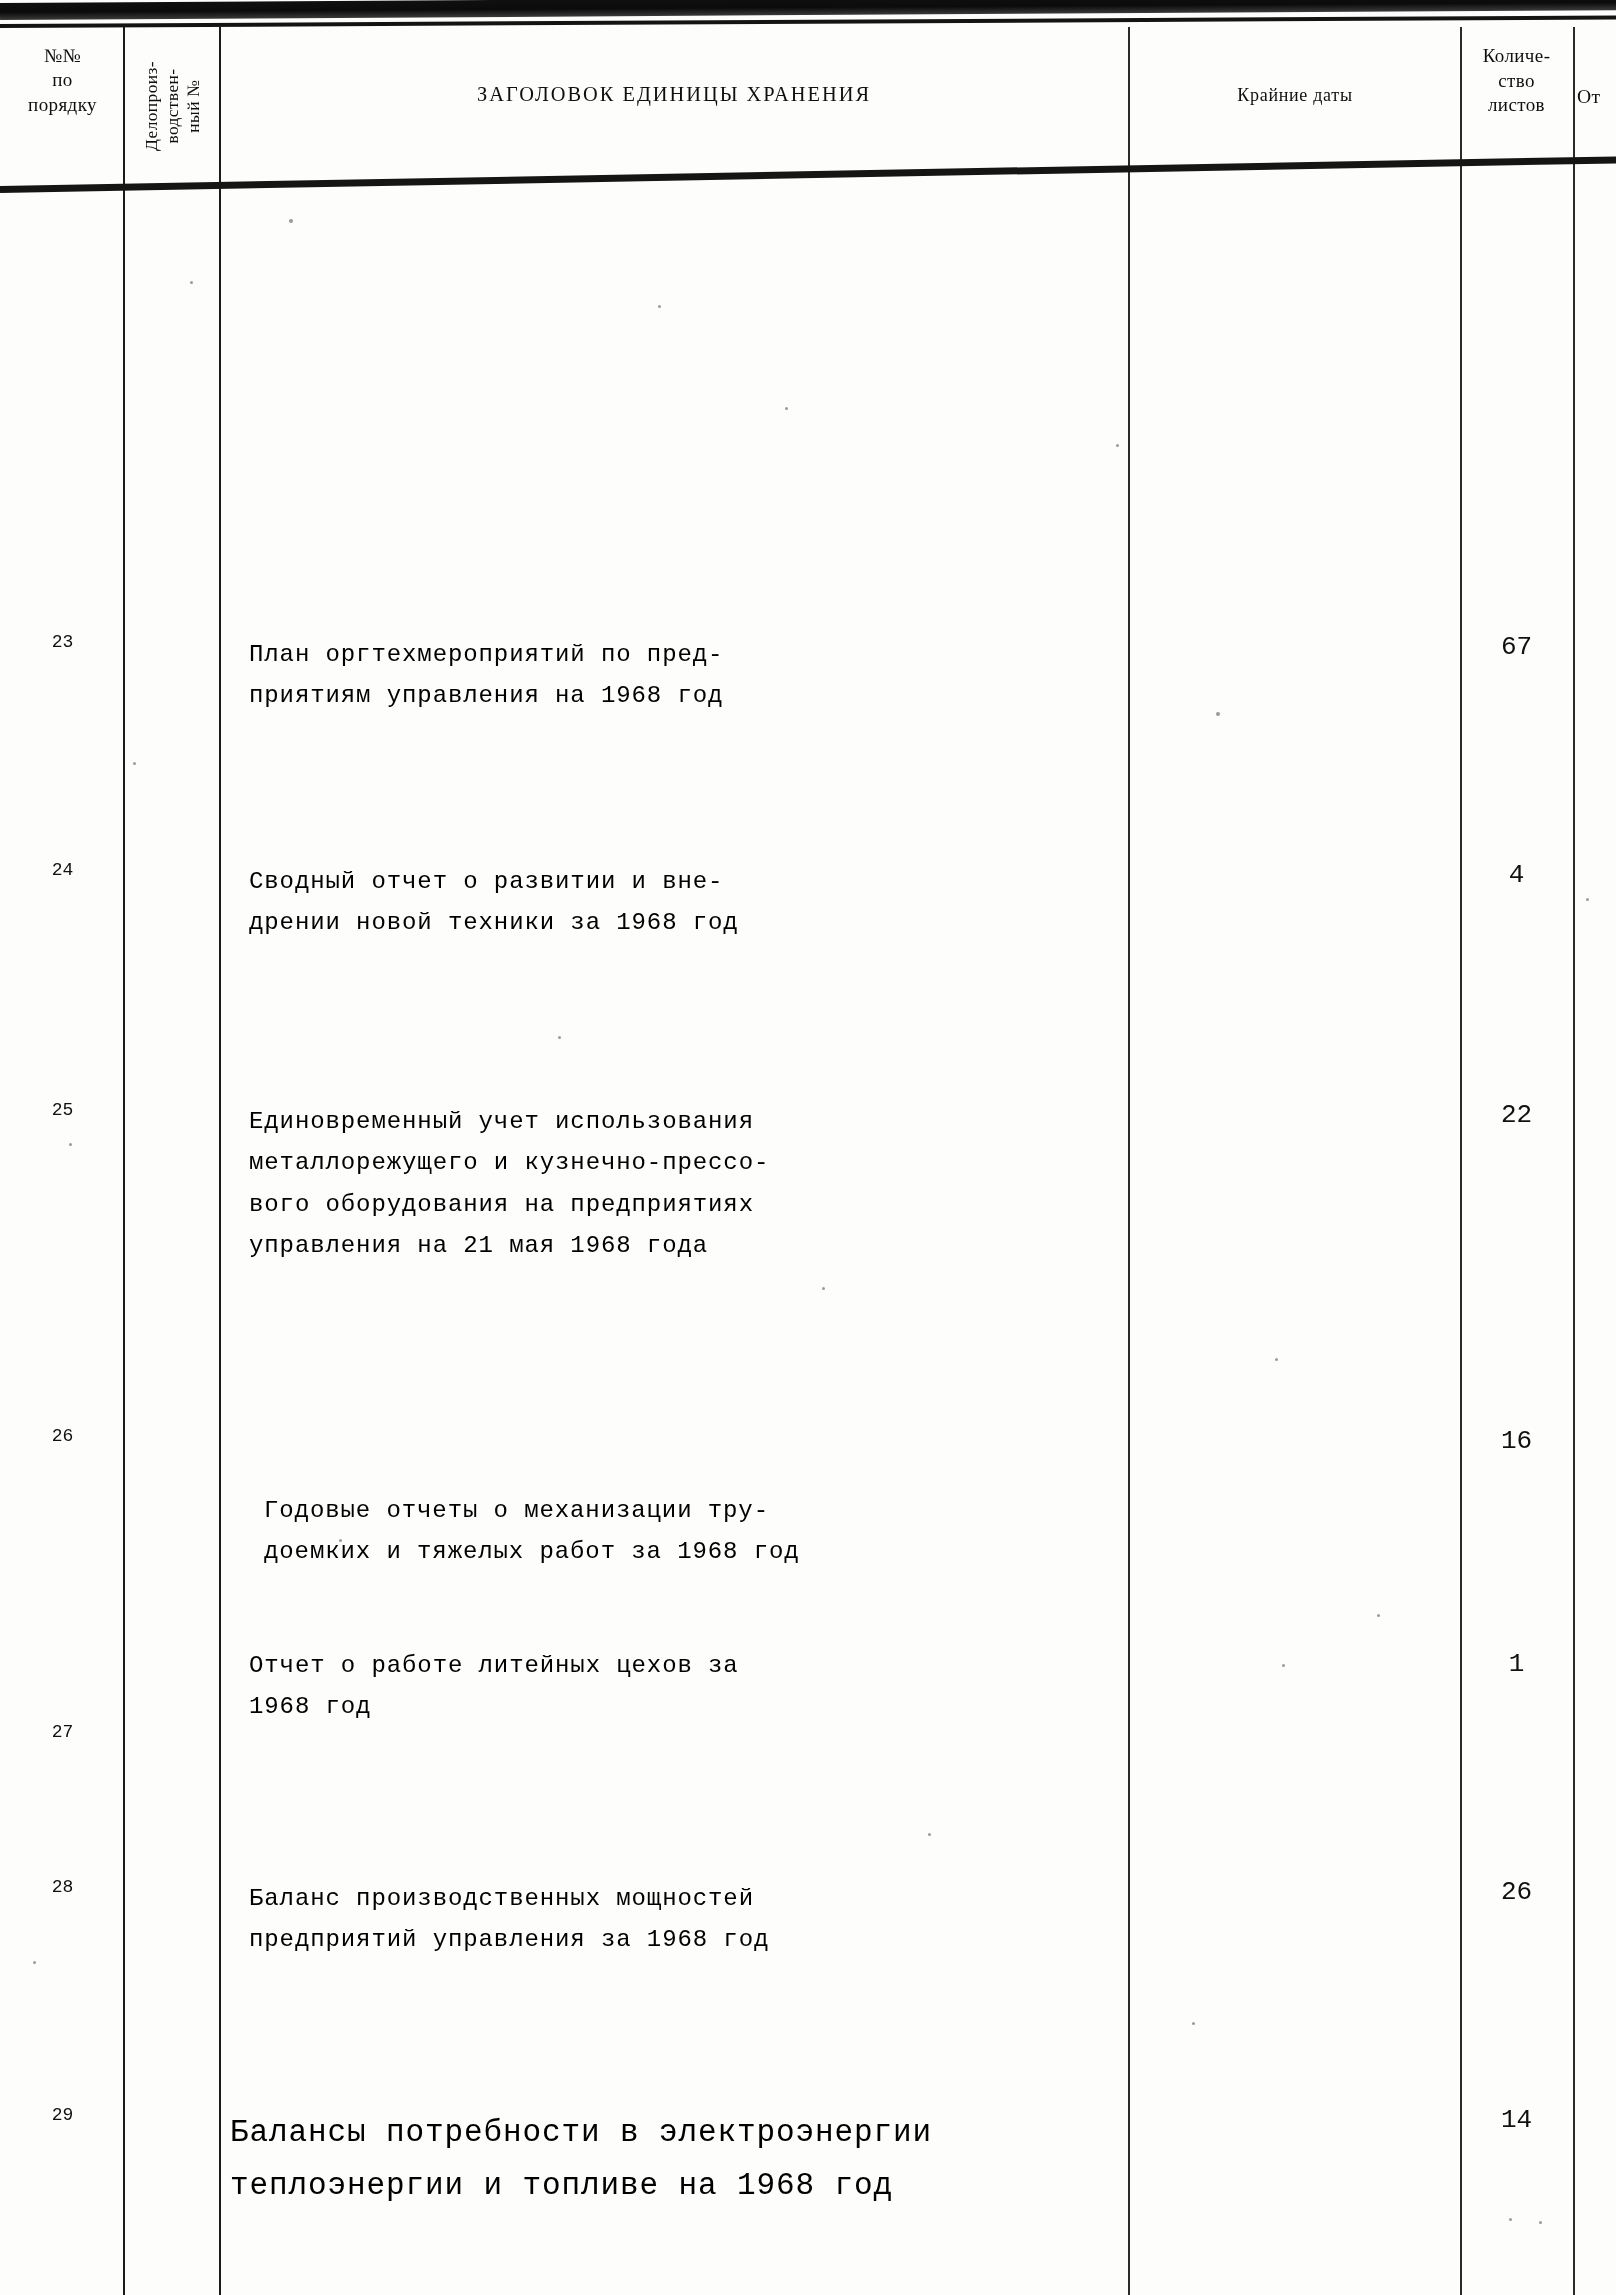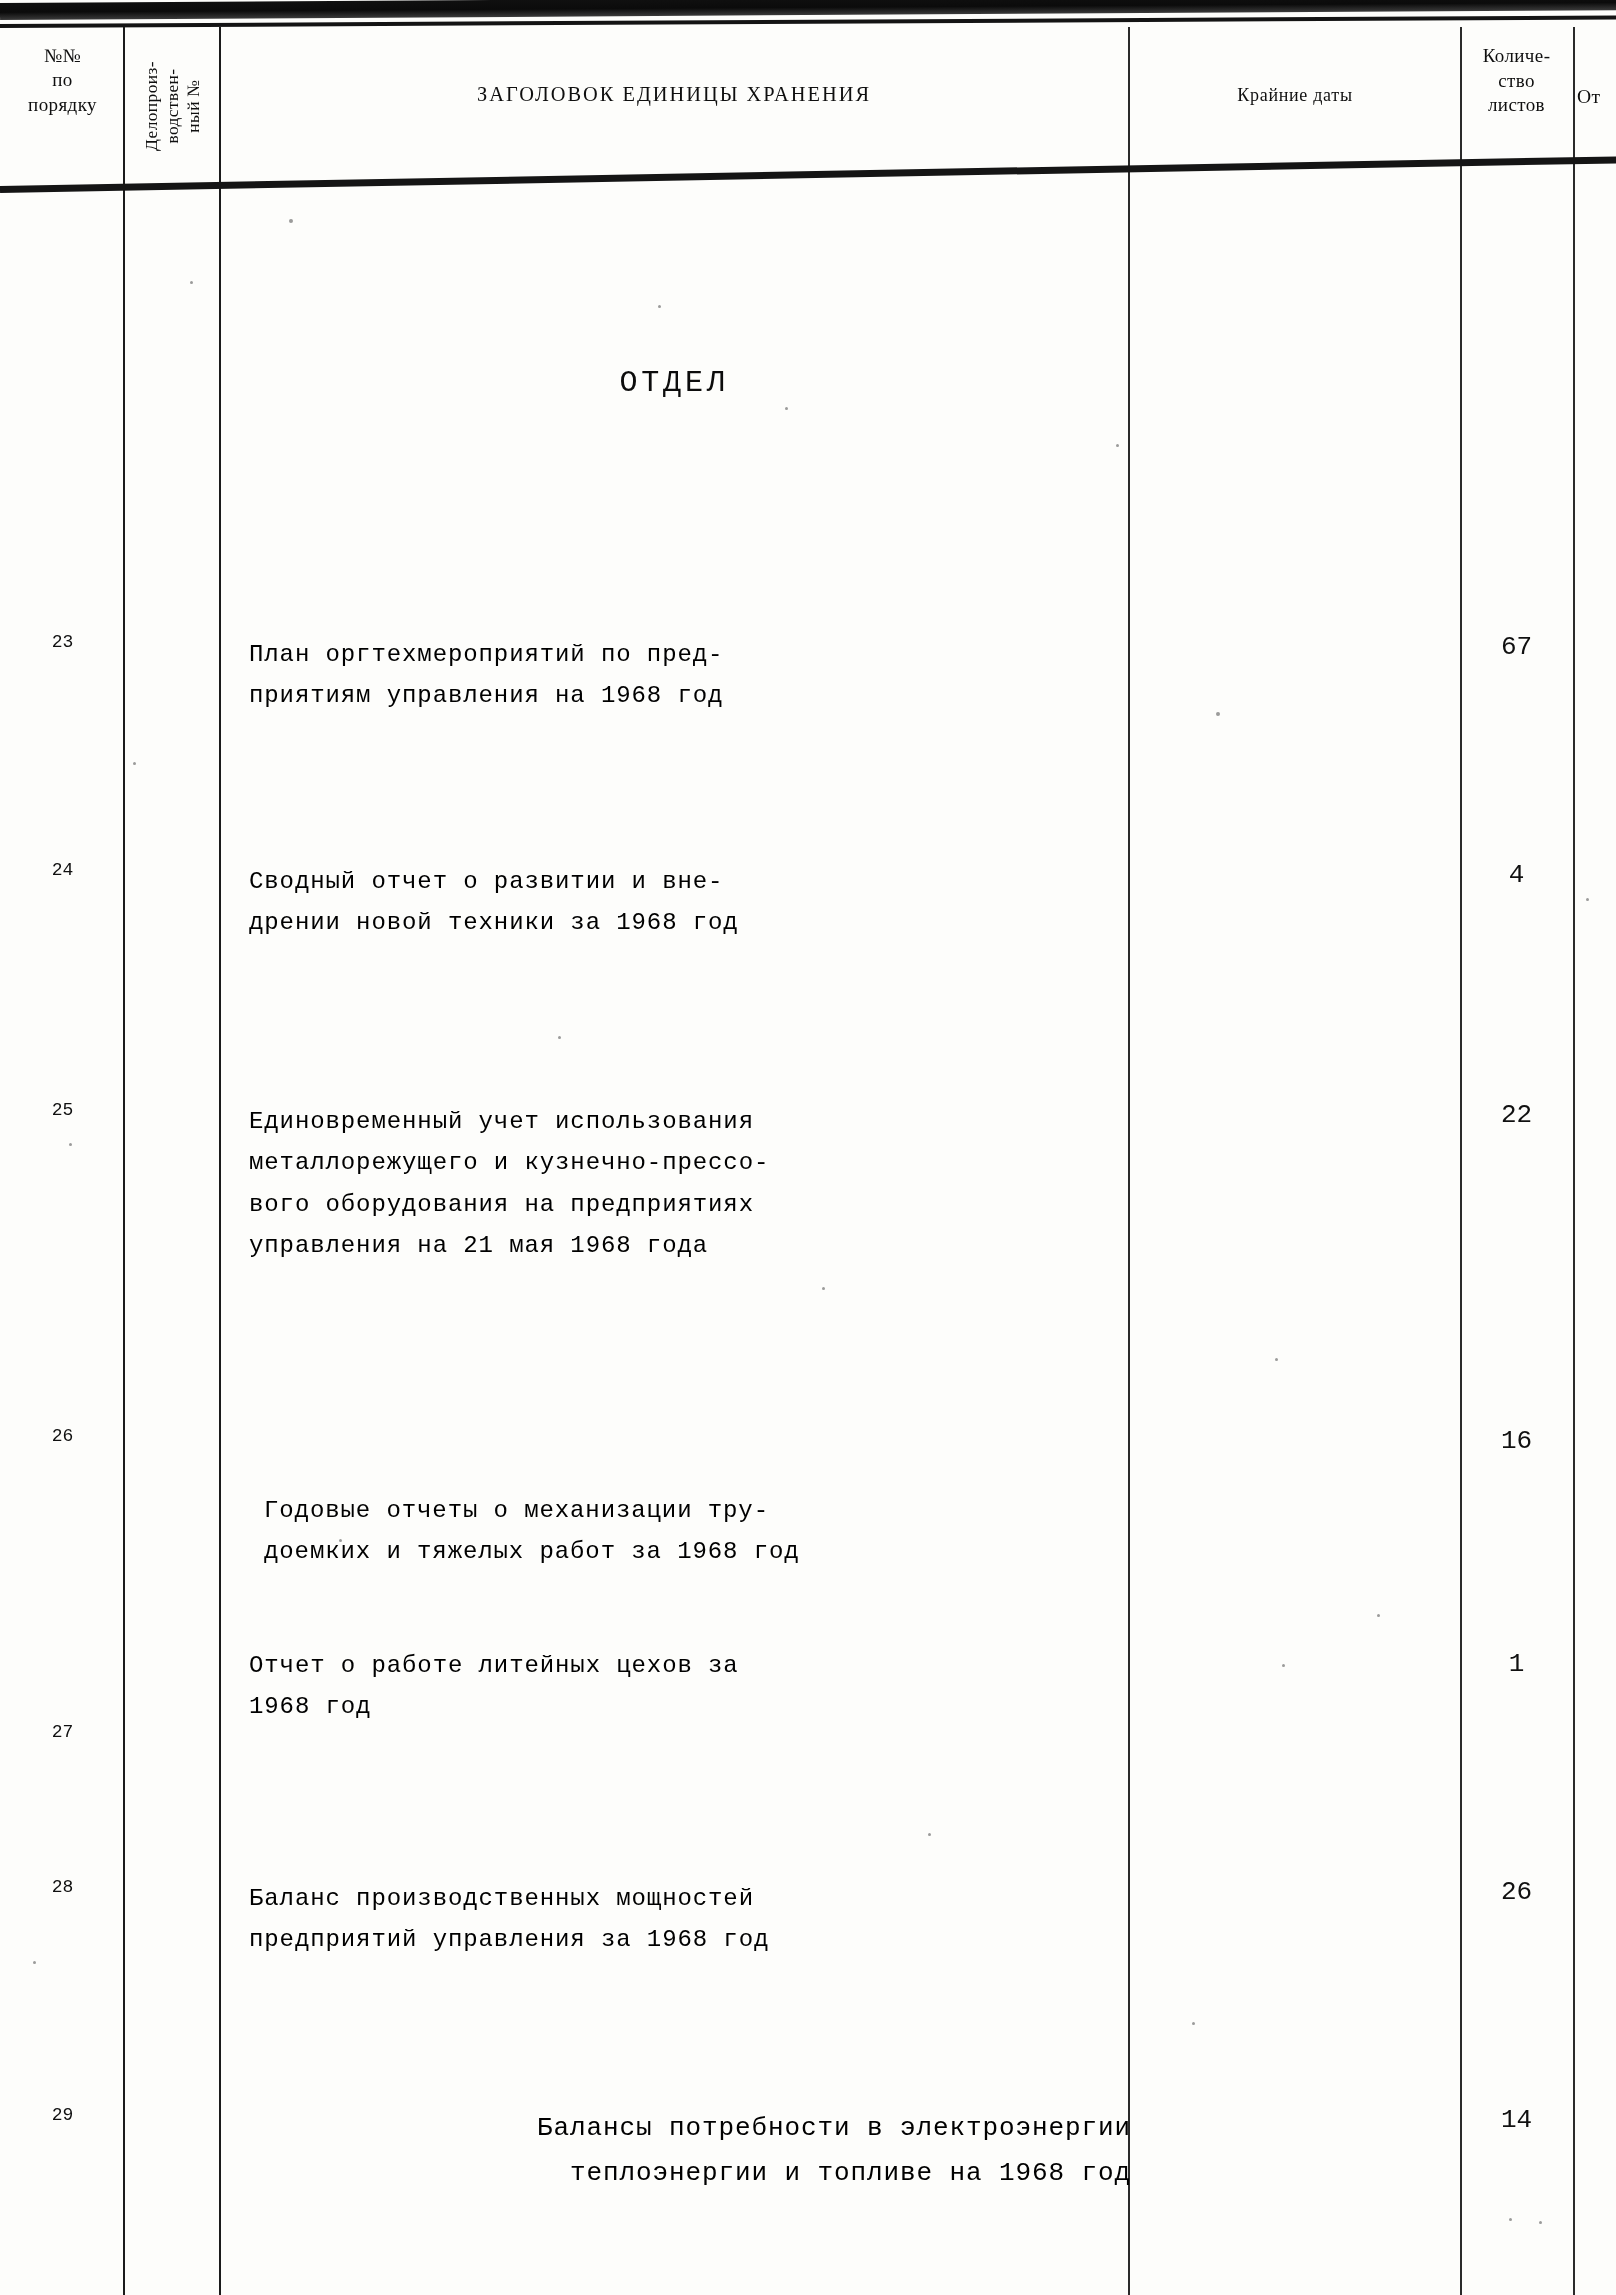--- a/index.html
+++ b/index.html
@@ -192,21 +192,20 @@
 
   <div class="hcell" id="h-sheets" style="white-space:pre-line;">Количе-
 ство
 листов</div>
 
   <div class="hcell" id="h-notes">От</div>
 
   <div id="header-rule"></div>
 
   <div id="section-title">
-    <div class="l2">ОТДЕЛ</div>
   </div>
 
   <div class="row">
     <div class="ord" style="top:632px;">23</div>
     <div class="heading" style="top:634px;">План оргтехмероприятий по пред-
 приятиям управления на 1968 год</div>
     <div class="sheets" style="top:632px;">67</div>
   </div>
 
   <div class="row">
@@ -241,21 +240,21 @@
 
   <div class="row">
     <div class="ord" style="top:1877px;">28</div>
     <div class="heading" style="top:1878px;">Баланс производственных мощностей
 предприятий управления за 1968 год</div>
     <div class="sheets" style="top:1877px;">26</div>
   </div>
 
   <div class="row">
     <div class="ord" style="top:2105px;">29</div>
-    <div class="heading" style="top:2106px;left:241px;width:890px;font-size:26px;text-align:right;">Балансы потребности в электроэнергии
+    <div class="heading" style="top:2106px;left:230px;width:890px;font-size:31px;">Балансы потребности в электроэнергии
 теплоэнергии и топливе на 1968 год</div>
     <div class="sheets" style="top:2105px;">14</div>
   </div>
 
   <div class="speck" style="left:289px;top:219px;width:3.8px;height:3.8px;"></div>
   <div class="speck" style="left:658px;top:305px;width:3px;height:3px;"></div>
   <div class="speck" style="left:190px;top:281px;width:3px;height:3px;"></div>
   <div class="speck" style="left:785px;top:407px;width:3px;height:3px;"></div>
   <div class="speck" style="left:1116px;top:444px;width:3px;height:3px;"></div>
   <div class="speck" style="left:1216px;top:712px;width:3.8px;height:3.8px;"></div>

